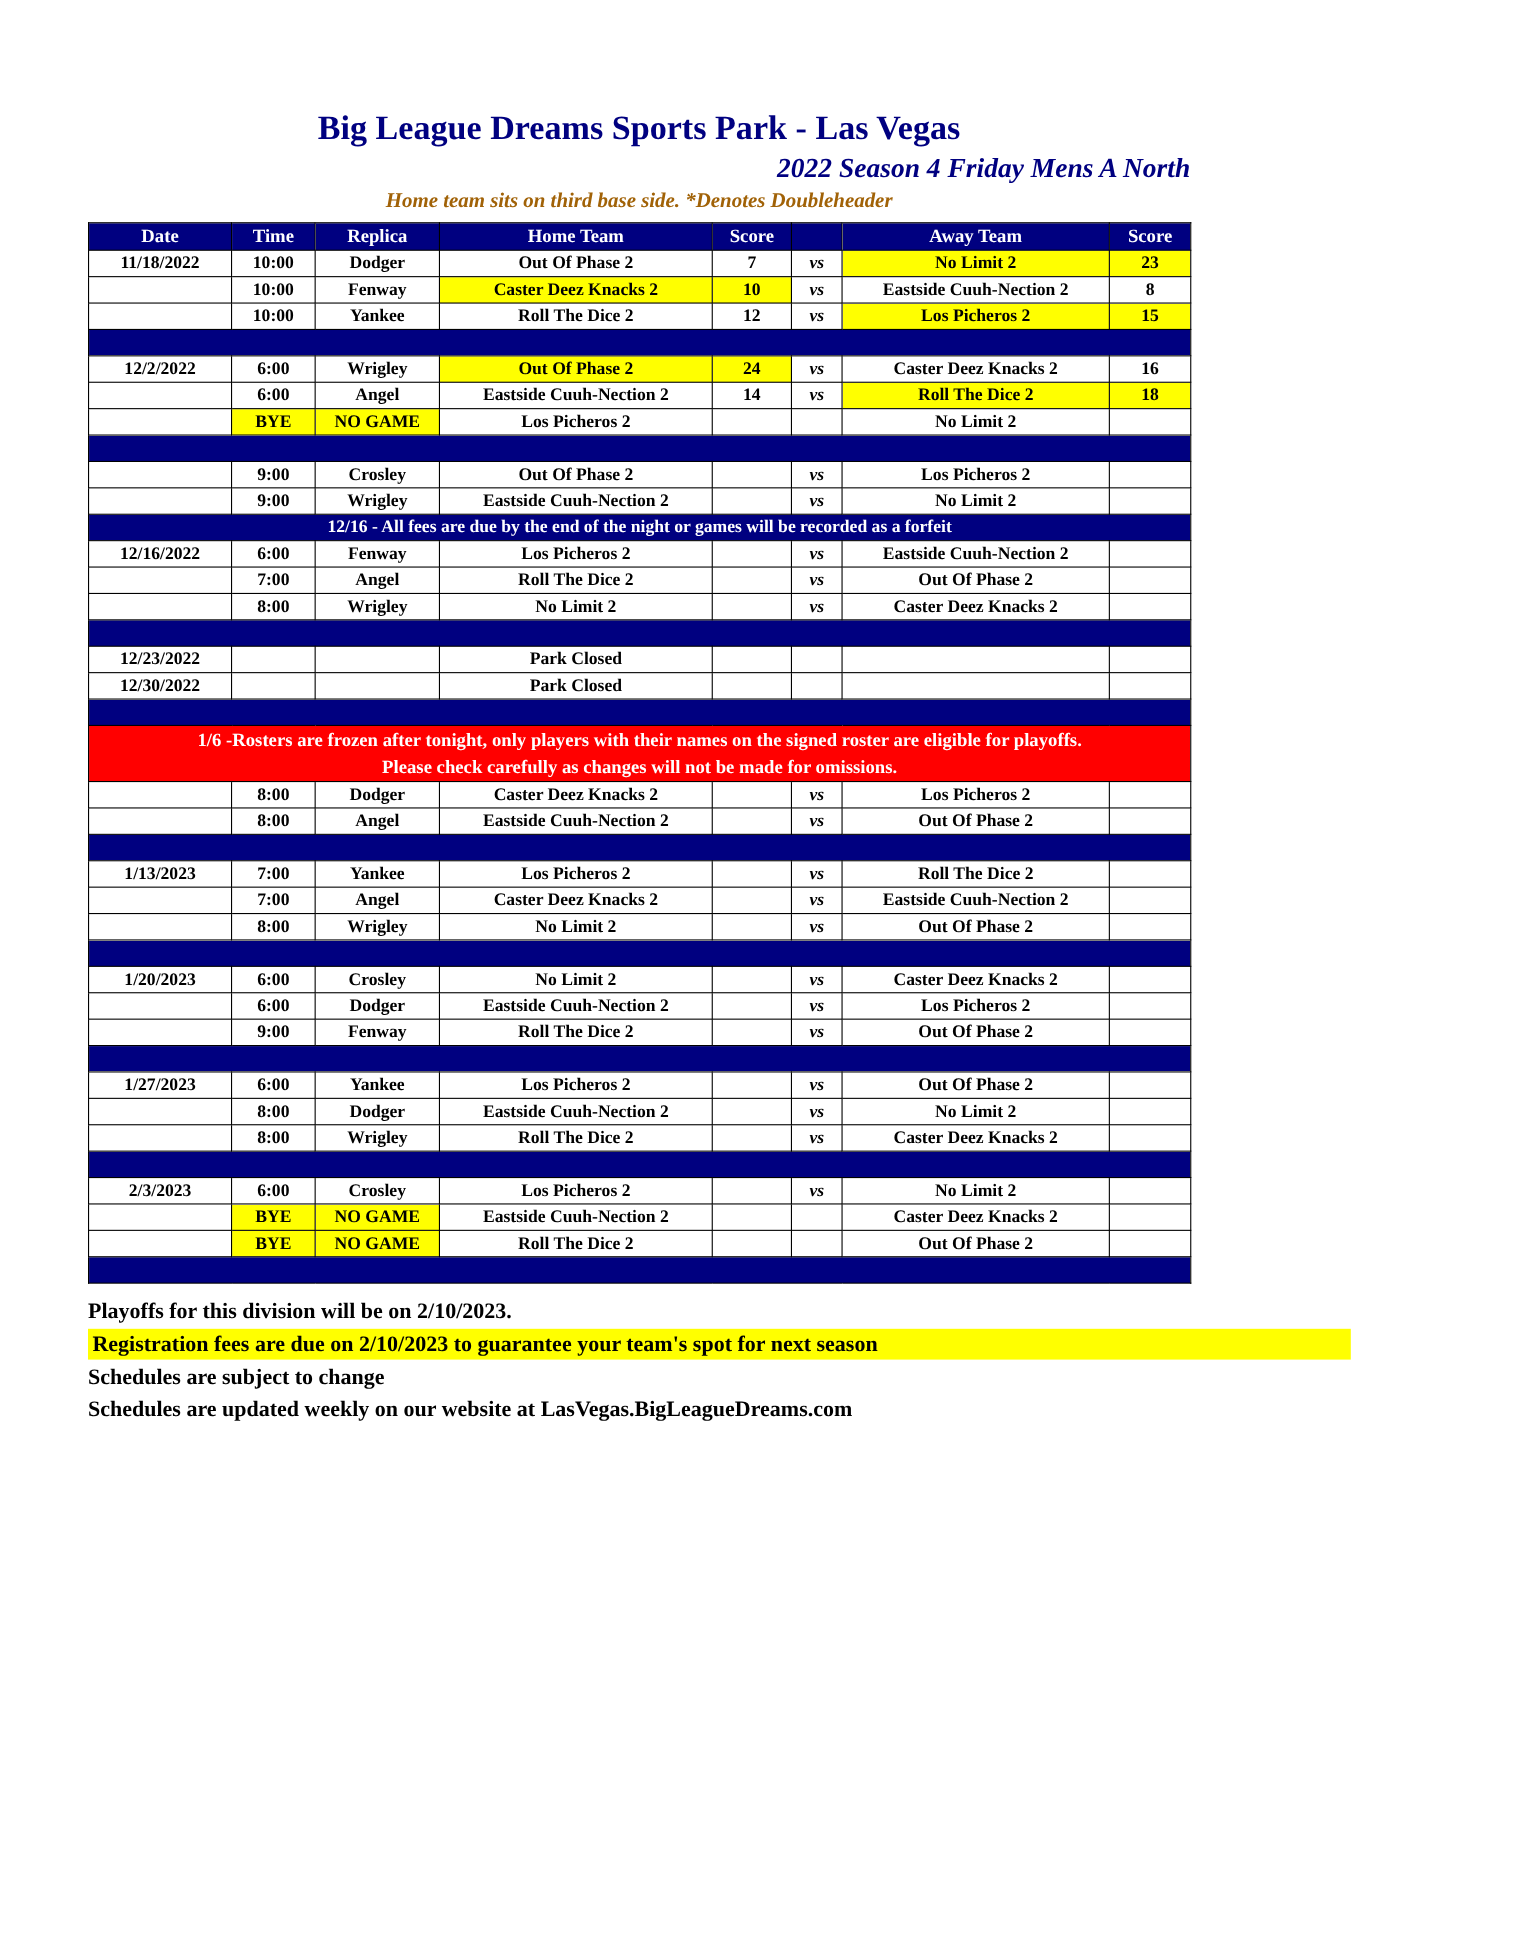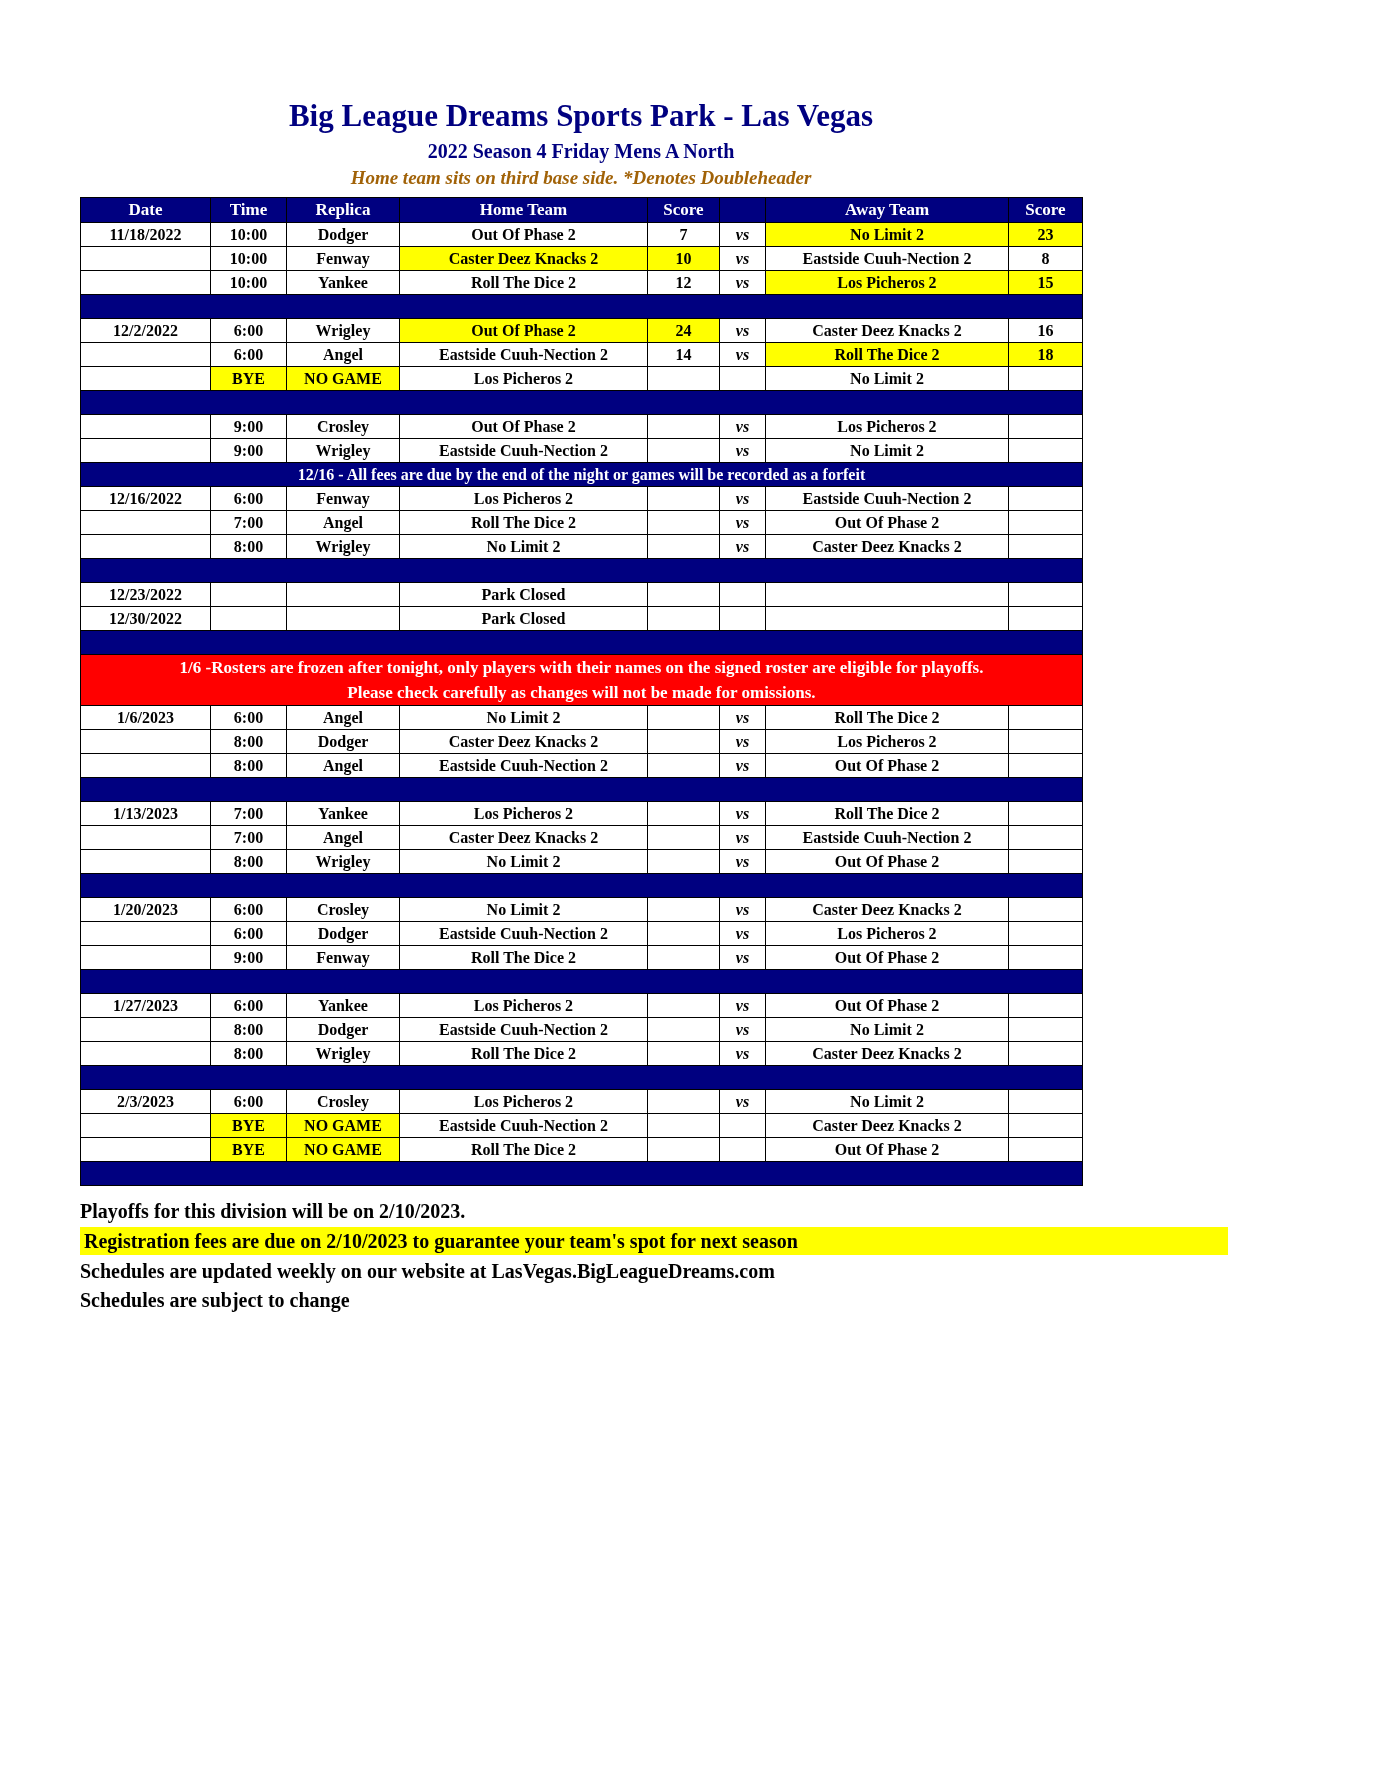--- a/index.html
+++ b/index.html
@@ -11,22 +11,23 @@
     color: #000;
   }
   .content { margin-left: 80px; width: 1002px; }
   .title {
     padding-top: 98px; margin: 0;
     font-size: 31px; font-weight: bold; text-align: center;
     color: var(--navy, #000080);
   }
   .subtitle {
     margin: 6px 0 4px 0;
-    font-size: 20px; font-weight: bold; text-align: center;
+    font-size: 25px; font-weight: bold; text-align: right;
     color: var(--navy, #000080);
+    font-style: italic;
   }
   .note {
     margin: 2px 0 8px 0;
     font-size: 19px; font-weight: bold; font-style: italic; text-align: center;
     color: #a16207;
   }
   table.schedule {
     border-collapse: collapse; table-layout: fixed;
     width: 1002px;
   }
@@ -245,30 +246,20 @@
         <tr class="sep">
           <td colspan="8"></td>
         </tr>
         <tr class="notice-red">
           <td colspan="8">
             <div>1/6 -Rosters are frozen after tonight, only players with their names on the signed roster are eligible for playoffs.</div>
             <div>Please check carefully as changes will not be made for omissions.</div>
           </td>
         </tr>
         <tr>
-          <td>1/6/2023</td>
-          <td>6:00</td>
-          <td>Angel</td>
-          <td>No Limit 2</td>
-          <td></td>
-          <td class="vs">vs</td>
-          <td>Roll The Dice 2</td>
-          <td></td>
-        </tr>
-        <tr>
           <td></td>
           <td>8:00</td>
           <td>Dodger</td>
           <td>Caster Deez Knacks 2</td>
           <td></td>
           <td class="vs">vs</td>
           <td>Los Picheros 2</td>
           <td></td>
         </tr>
         <tr>
@@ -415,17 +406,17 @@
         </tr>
         <tr class="sep">
           <td colspan="8"></td>
         </tr>
       </tbody>
   </table>
 
   <div class="footer">
     <div class="fline">Playoffs for this division will be on 2/10/2023.</div>
     <div class="fline reg">Registration fees are due on 2/10/2023 to guarantee your team's spot for next season</div>
+    <div class="fline">Schedules are subject to change</div>
     <div class="fline">Schedules are updated weekly on our website at LasVegas.BigLeagueDreams.com</div>
-    <div class="fline">Schedules are subject to change</div>
   </div>
 
 </div>
 
 </body></html>

